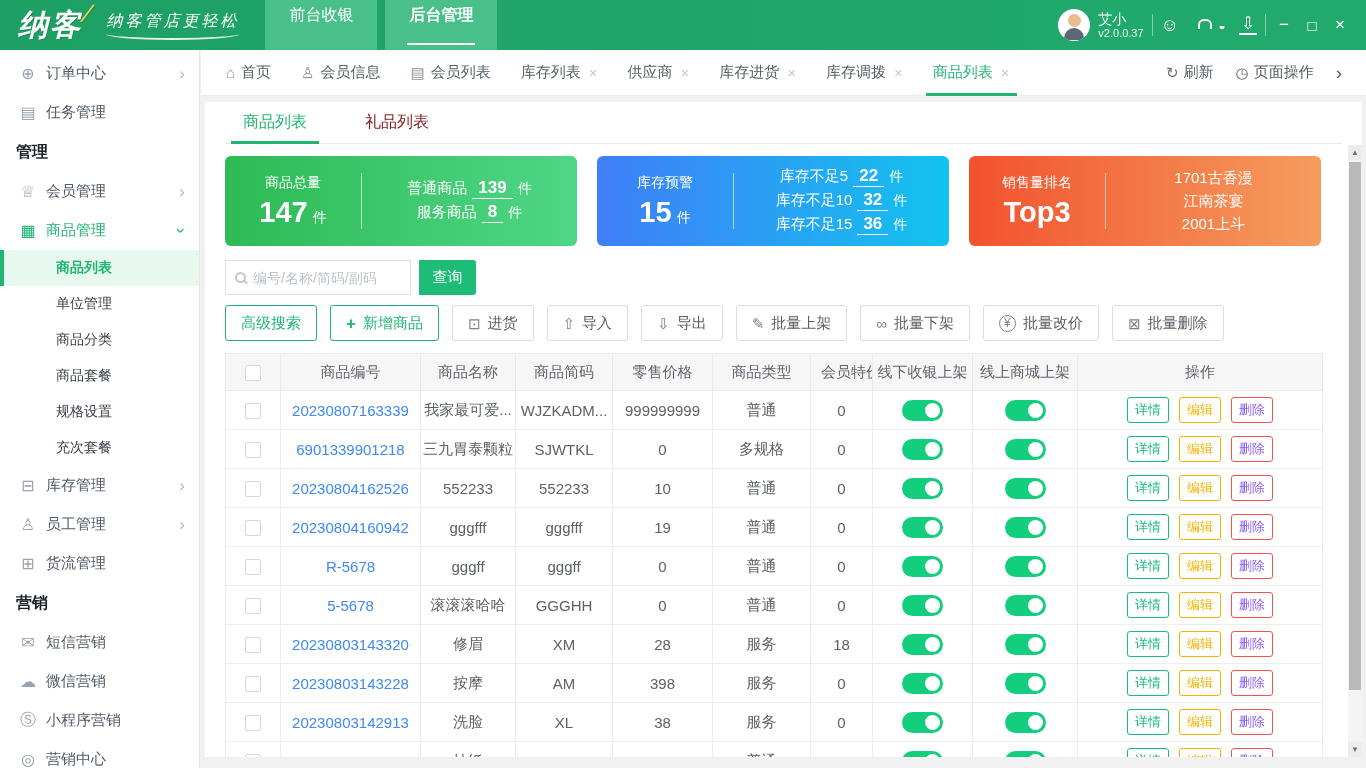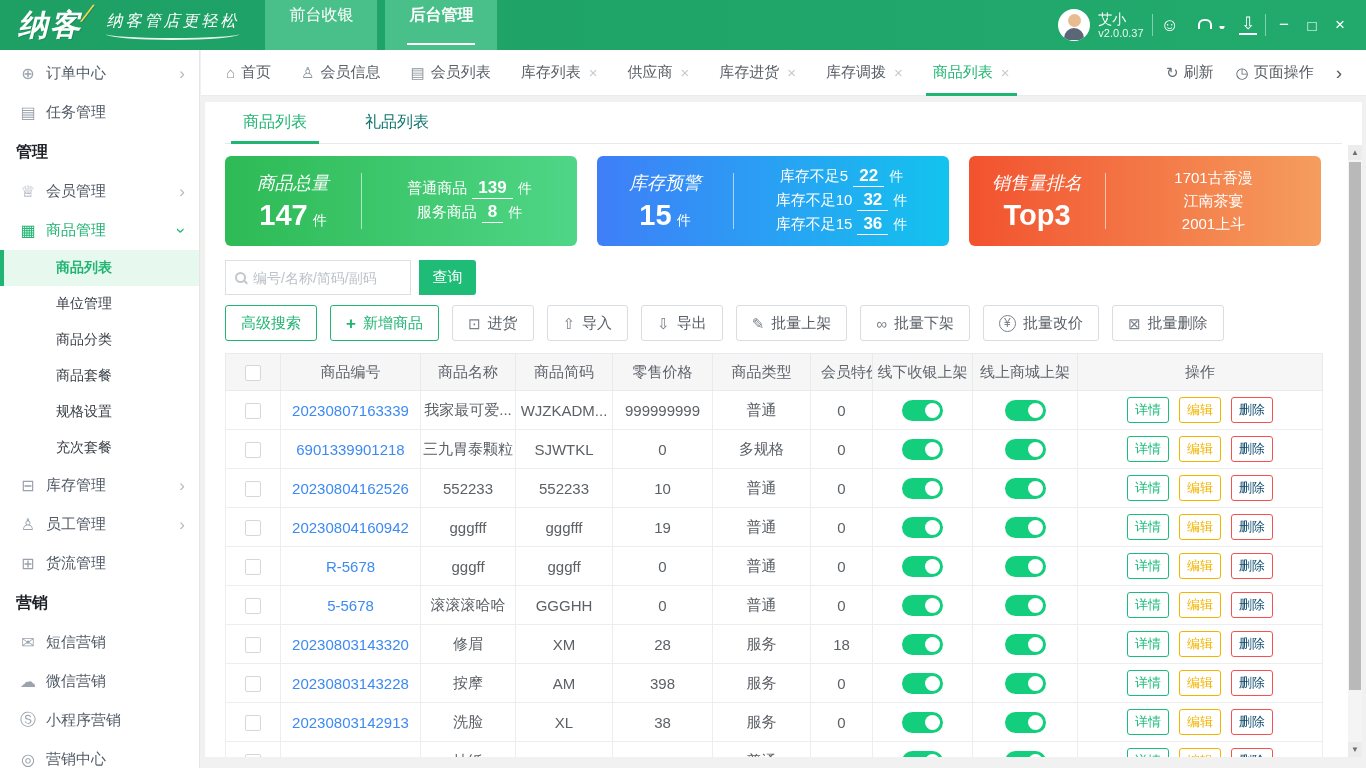--- a/index.html
+++ b/index.html
@@ -69,29 +69,29 @@
   .tabbar-right { margin-left:auto; display:flex; align-items:center; gap:22px; color:#555b63;
                   font-size:15px; padding-right:14px; }
   .tb-act { display:flex; align-items:center; gap:5px; cursor:pointer; }
   .tb-act .t-glyph { font-size:15px; color:#6a7078; }
   .tb-chev { color:#555b63; font-size:19px; cursor:pointer; }
 
   
   .panel { position:absolute; left:205px; top:102px; width:1157px; bottom:11px; background:#fff;
            overflow:hidden; padding:0 20px; }
   .content-tabs { height:42px; display:flex; align-items:center; gap:38px; border-bottom:1px solid #e9e9e9; padding-left:8px; }
-  .c-tab { font-size:16px; color:#0f766e; cursor:pointer; position:relative; height:100%; display:flex; align-items:center; padding:0 10px; }
+  .c-tab { font-size:16px; color:#7f1d1d; cursor:pointer; position:relative; height:100%; display:flex; align-items:center; padding:0 10px; }
   .c-tab.active { color:#21b573; }
   .c-tab.active::after { content:""; position:absolute; left:-2px; right:-2px; bottom:-1px; height:3px; background:#21b573; }
 
   
   .cards { display:flex; gap:20px; margin-top:12px; }
   .card { width:352px; height:90px; border-radius:6px; color:#fff; display:flex; align-items:center; }
   .card-left { width:136px; text-align:center; }
-  .card-title { font-size:18px;font-style:italic; }
+  .card-title { font-size:14px; }
   .card-value { margin-top:4px; }
   .card-value .num { font-size:29px; font-weight:bold; }
   .card-value .unit { font-size:14px; margin-left:5px; }
   .card-div { width:1px; height:56px; background:rgba(255,255,255,.6); }
   .card-right { flex:1; text-align:center; font-size:15px; }
   .card-right .detail { margin:4px 0; }
   .d-num { font-weight:bold; font-size:17px; border-bottom:1px solid #fff; padding:0 6px; margin:0 5px; display:inline-block; line-height:1.1; }
   .d-unit { font-size:14px; }
 
   
@@ -125,21 +125,21 @@
   .chk { display:inline-block; width:16px; height:16px; border:1px solid #d4d8dd; border-radius:2px;
          background:#fff; vertical-align:middle; cursor:pointer; }
   .toggle { display:inline-block; width:41px; height:21px; border-radius:11px; background:#13ce7c;
             position:relative; cursor:pointer; vertical-align:middle; }
   .toggle::after { content:""; position:absolute; right:3px; top:3px; width:15px; height:15px;
                    border-radius:50%; background:#fff; }
   .op-btn { display:inline-block; padding:3px 7px; border:1px solid; border-radius:3px; font-size:13px;
             margin:0 5px; cursor:pointer; background:#fff; }
   .op-detail { color:#1abc7b; border-color:#1abc7b; }
   .op-edit   { color:#f3b400; border-color:#f3b400; }
-  .op-delete { color:#0c4a6e; border-color:#f45252; }
+  .op-delete { color:#8b5cf6; border-color:#f45252; }
 
   
   .scrollbar { position:absolute; top:43px; right:0; bottom:0; width:14px; background:#f4f4f4; }
   .sb-arrow { position:absolute; left:0; width:14px; height:15px; background:#ececec; color:#6f6f6f;
               font-size:8px; text-align:center; line-height:15px; cursor:pointer; }
   .sb-arrow.up { top:0; } .sb-arrow.dn { bottom:0; }
   .sb-thumb { position:absolute; left:1px; width:12px; top:17px; height:528px; background:#b9b9b9; cursor:pointer; }
 </style>
 </head>
 <body>

